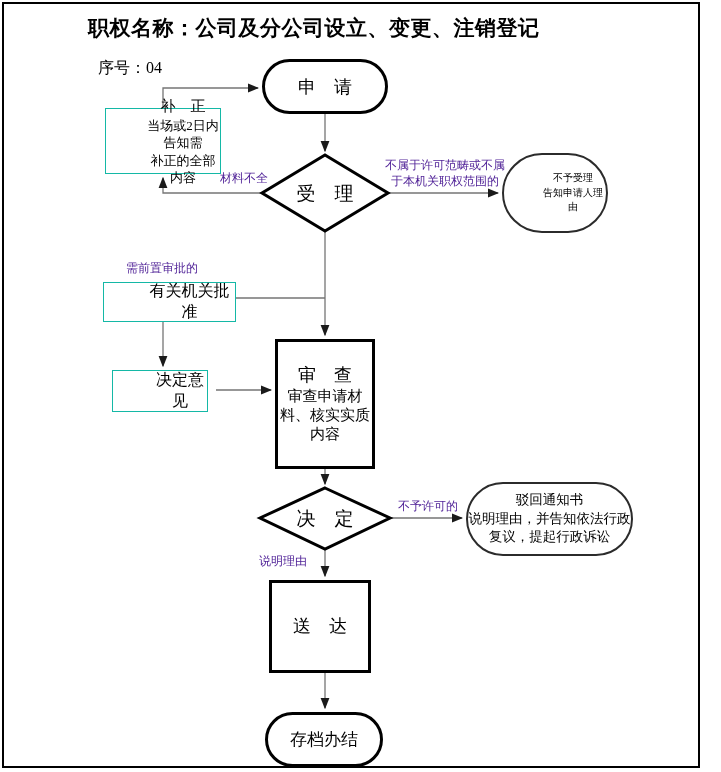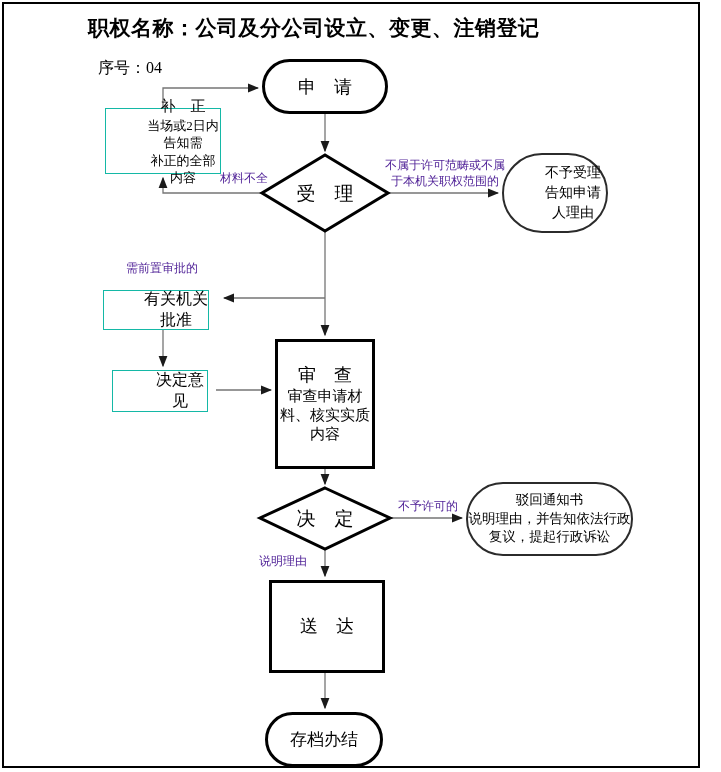--- a/index.html
+++ b/index.html
@@ -46,21 +46,21 @@
     position: absolute; width: 124px; text-align: center;
     font-size: 19px; background: transparent;
   }
   .edge-label {
     position: absolute; font-size: 12px; line-height: 1.3;
     white-space: pre-line; color: #4c1d95;
   }
   svg.wires { position: absolute; left: 0; top: 0; }
   .wire { stroke: #757575; stroke-width: 1.3; fill: none; }
   .diamond { fill: #ffffff; stroke: #000; stroke-width: 3; }
-  .ovaltext-1 { font-size: 14px; line-height: 1.45; margin-left: 36px; }
+  .ovaltext-1 { font-size: 10px; line-height: 1.45; margin-left: 36px; }
   .ovaltext-2 { font-size: 13.5px; line-height: 1.38; }
 </style>
 </head>
 <body>
 
 <div class="stage">
 
   <div class="frame"></div>
 
   <div class="title">职权名称：公司及分公司设立、变更、注销登记</div>
@@ -100,21 +100,21 @@
     <div class="node-head-sm">补　正</div>
     <div class="node-body-sm">当场或2日内告知需
 补正的全部内容</div>
   </div>
 
   <div class="node oval-side" style="left:502px; top:153px; width:106px; height:80px; border-radius:44px;">
     <div class="ovaltext-1">不予受理
 告知申请人理由</div>
   </div>
 
-  <div class="node rect-side" style="left:103px; top:290px; width:106px; height:40px;justify-content:center;">
+  <div class="node rect-side" style="left:103px; top:282px; width:133px; height:40px;justify-content:center;">
     <div class="node-label-md">有关机关批准</div>
   </div>
 
   <div class="node rect-side" style="left:112px; top:370px; width:96px; height:42px;">
     <div class="node-label-md">决定意见</div>
   </div>
 
   <div class="node rect-main" style="left:275px; top:339px; width:100px; height:130px;">
     <div class="node-head">审　查</div>
     <div class="node-body">审查申请材
@@ -123,21 +123,21 @@
   </div>
 
   <div class="diamond-label" style="left:263px; top:506px;">决　定</div>
 
   <div class="node oval-side" style="left:466px; top:482px; width:167px; height:74px; border-radius:38px;">
     <div class="ovaltext-2">驳回通知书
 说明理由，并告知依法行政
 复议，提起行政诉讼</div>
   </div>
 
-  <div class="node rect-main" style="left:269px; top:580px; width:116px; height:93px;">
+  <div class="node rect-main" style="left:269px; top:580px; width:102px; height:93px;">
     <div class="node-head">送　达</div>
   </div>
 
   <div class="node oval-main" style="left:265px; top:712px; width:118px; height:55px;">
     <div class="node-label-lg" style="font-size:17px;">存档办结</div>
   </div>
 
   <div class="edge-label" style="left:196px; top:171px;margin-left:24px;">材料不全</div>
   <div class="edge-label" style="left:385px; top:158px; width:120px; text-align:center;">不属于许可范畴或不属
 于本机关职权范围的</div>

